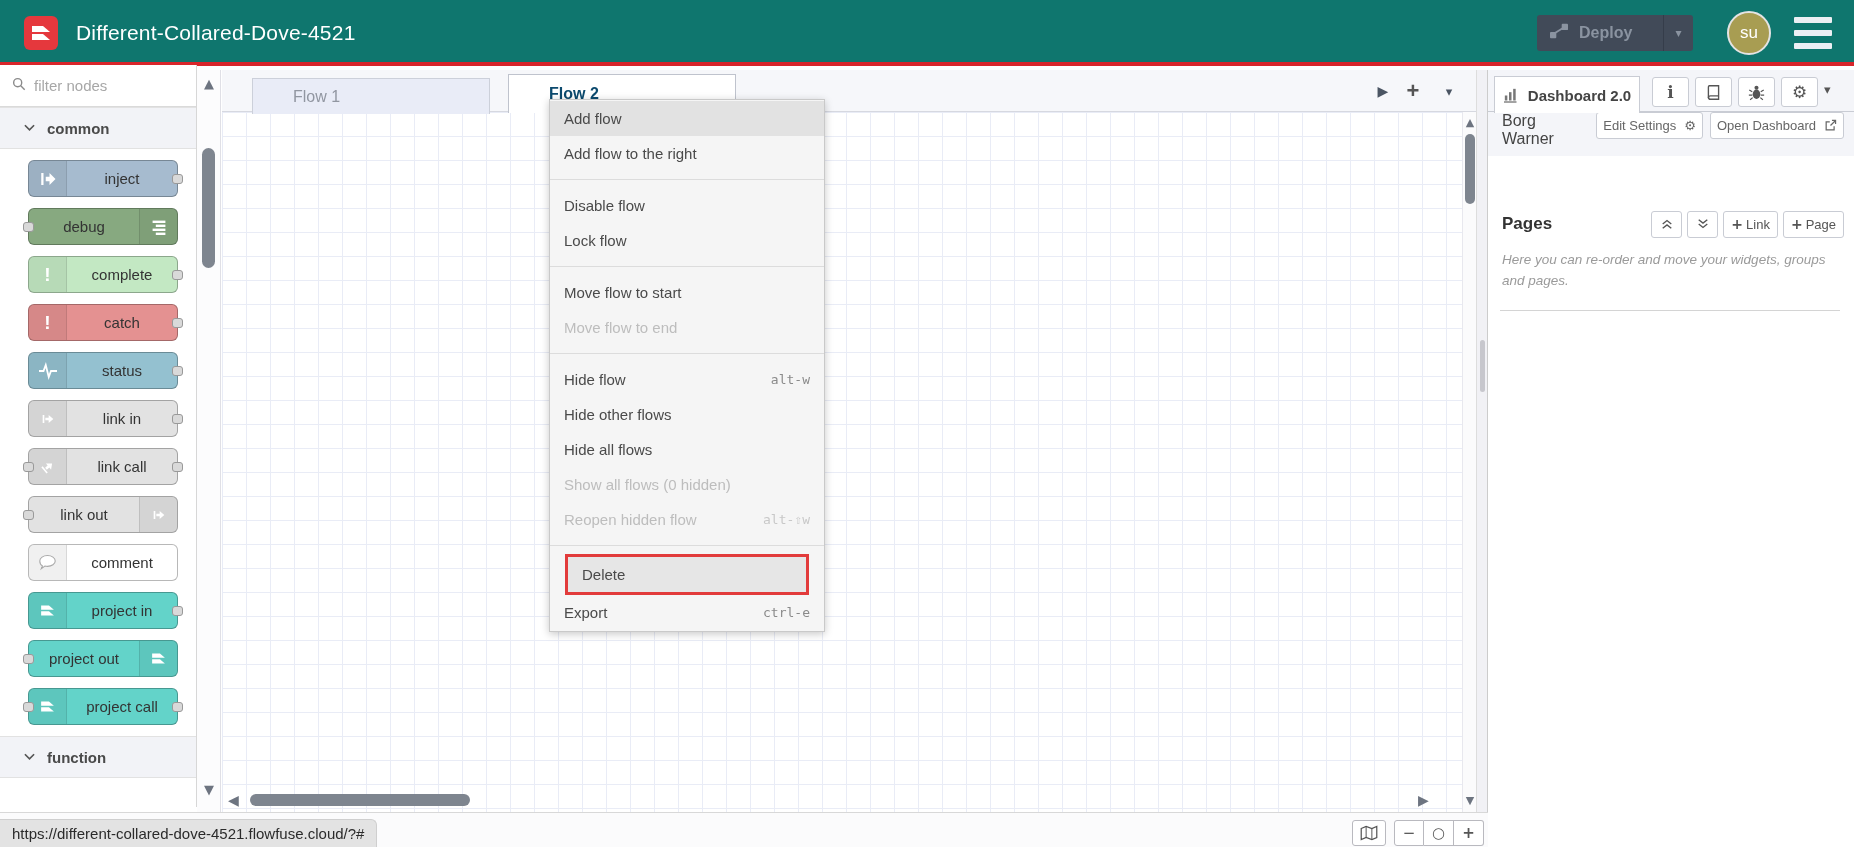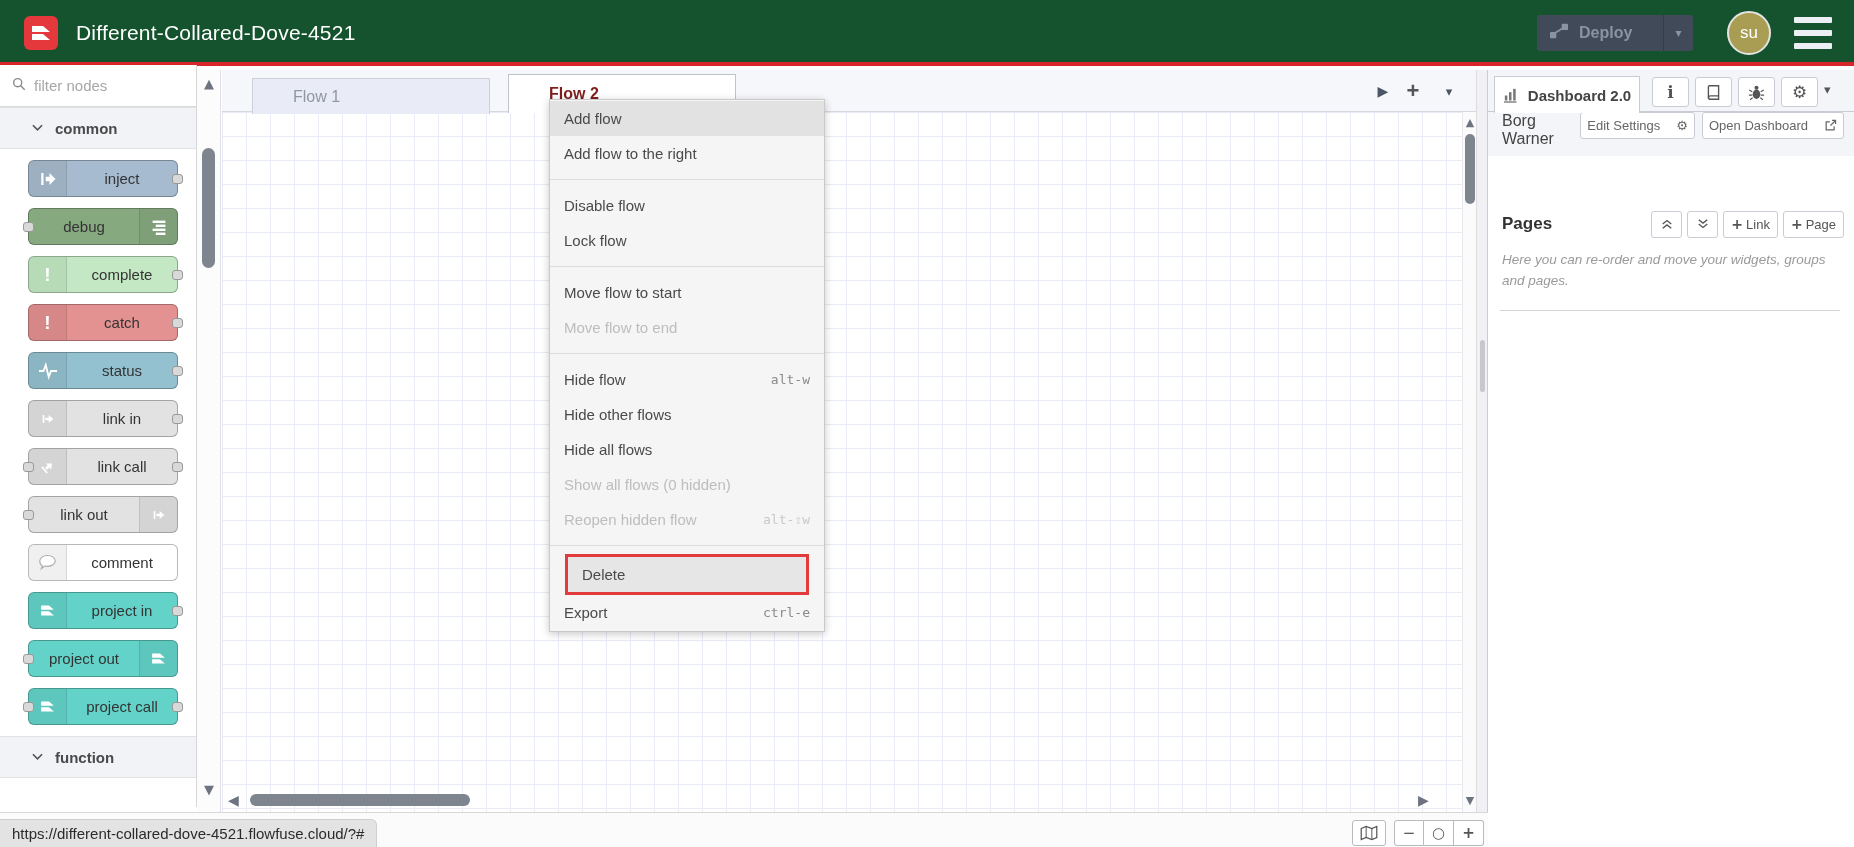--- a/index.html
+++ b/index.html
@@ -1,56 +1,56 @@
 <!DOCTYPE html>
 <html><head>
 <meta charset="utf-8">
 <style>
   * { margin:0; padding:0; box-sizing:border-box; }
   html,body { width:1854px; height:847px; overflow:hidden; }
   body { font-family:"Liberation Sans", sans-serif; background:#fff; position:relative; color:#444; }
   .glyph { font-family:"DejaVu Sans", sans-serif; }
 
   
-  #header { position:absolute; left:0; top:0; width:1854px; height:66px; background:#14532d; border-bottom:4px solid #d8252a; }
+  #header { position:absolute; left:0; top:0; width:1854px; height:66px; background:#0f766e; border-bottom:4px solid #d8252a; }
   #logo { position:absolute; left:24px; top:16px; width:34px; height:34px; background:#e5383d; border-radius:6px; display:flex; align-items:center; justify-content:center; }
   #app-title { position:absolute; left:76px; top:0; height:66px; display:flex; align-items:center; color:#fff; font-size:21px; font-weight:500; letter-spacing:.2px; }
   #deploy-btn { position:absolute; right:161px; top:15px; width:156px; height:36px; background:#414a58; border-radius:3px; display:flex; align-items:center; color:#8a93a0; font-size:16px; font-weight:bold; }
   #deploy-btn .dicon { margin:0 10px 0 12px; }
   #deploy-caret { margin-left:auto; width:30px; height:100%; border-left:1px solid #353d4a; display:flex; align-items:center; justify-content:center; font-size:12px; }
   #avatar { position:absolute; right:83px; top:11px; width:44px; height:44px; border-radius:50%; background:#a89d52; border:2px solid #e4e4e4; color:#fff; font-size:17px; display:flex; align-items:center; justify-content:center; }
   #hamburger { position:absolute; right:22px; top:17px; width:38px; height:32px; display:flex; flex-direction:column; justify-content:space-between; cursor:pointer; }
   #hamburger div { height:6px; background:#eceff3; border-radius:1px; }
 
   
   #palette { position:absolute; left:0; top:65px; width:197px; height:742px; background:#fff; border-right:1px solid #d7d7d7; overflow:hidden; }
   #filter-row { height:42px; border-bottom:1px solid #dadada; display:flex; align-items:center; padding-left:12px; }
   #filter-row .ph { color:#a7a7a7; font-size:15px; margin-left:8px; }
-  .cat-header { height:42px; background:#f2f3f7; border-bottom:1px solid #e2e2e2; border-top:1px solid #e2e2e2; display:flex; align-items:center; padding-left:32px; }
+  .cat-header { height:42px; background:#f2f3f7; border-bottom:1px solid #e2e2e2; border-top:1px solid #e2e2e2; display:flex; align-items:center; padding-left:24px; }
   .cat-header .cat-label { font-weight:bold; font-size:15px; color:#4a4a4a; margin-left:12px; }
   #palette-nodes { padding-top:11px; }
   .pal-node { position:relative; width:150px; height:37px; margin:0 0 11px 28px; border:1px solid rgba(0,0,0,.28); border-radius:6px; display:flex; align-items:stretch; cursor:grab; }
   .pn-icon { width:38px; flex:0 0 38px; background:rgba(0,0,0,.06); display:flex; align-items:center; justify-content:center; }
   .pn-icon.side-left { border-right:1px solid rgba(0,0,0,.10); border-radius:5px 0 0 5px; }
   .pn-icon.side-right { border-left:1px solid rgba(0,0,0,.10); border-radius:0 5px 5px 0; order:2; }
   .pn-label { flex:1; display:flex; align-items:center; justify-content:center; font-size:15px; color:#333; }
   .pn-excl { color:#fff; font-weight:bold; font-size:19px; }
   .pn-port { position:absolute; top:50%; margin-top:-5px; width:11px; height:10px; background:#d9d9d9; border:1px solid #999; border-radius:3px; }
   .pn-port.pl { left:-6px; } .pn-port.pr { right:-6px; }
   
   #pal-scroll { position:absolute; left:197px; top:70px; width:24px; height:742px; background:#fcfcfd; border-right:1px solid #e0e0e6; }
   #pal-scroll .tri { position:absolute; left:0; width:24px; text-align:center; color:#6d7480; font-size:13px; }
   #pal-thumb { position:absolute; left:5px; top:78px; width:13px; height:120px; background:#7e858f; border-radius:7px; }
 
   
   #canvas-wrap { position:absolute; left:222px; top:70px; width:1254px; height:742px; }
   #tabbar { position:absolute; left:0; top:0; width:100%; height:42px; background:#f6f7fa; border-bottom:1px solid #d6d8e0; }
   .flow-tab { position:absolute; font-size:16px; display:flex; align-items:center; padding-left:40px; }
   #tab-flow1 { left:30px; top:8px; width:238px; height:36px; background:#e9ecf7; border:1px solid #ccd0da; border-bottom:none; color:#9196a1; }
-  #tab-flow2 { left:286px; top:4px; width:228px; height:39px; background:#fff; border:1px solid #bfc3cd; border-bottom:none; color:#7f1d1d; font-weight:bold; z-index:2; }
+  #tab-flow2 { left:286px; top:4px; width:228px; height:39px; background:#fff; border:1px solid #bfc3cd; border-bottom:none; color:#0c4a6e; font-weight:bold; z-index:2; }
   .tb-btn { position:absolute; top:8px; width:26px; height:26px; display:flex; align-items:center; justify-content:center; color:#4b5563; cursor:pointer; }
   #tb-next { left:1148px; font-size:14px; }
   #tb-add { left:1178px; font-size:22px; font-weight:bold; color:#555; }
   #tb-list { left:1214px; font-size:13px; }
   #grid { position:absolute; left:0; top:42px; width:1240px; height:700px;
     background:
       linear-gradient(to right, #e9ecf6 1px, transparent 1px) 0 0/24px 24px,
       linear-gradient(to bottom, #e9ecf6 1px, transparent 1px) 0 0/24px 24px,
       #fff; }
   
@@ -77,21 +77,21 @@
   .menu-sep { border-top:1px solid #dcdcdc; margin:8px 0; }
 
   
   #sidebar { position:absolute; left:1488px; top:70px; width:366px; height:777px; background:#fff; }
   #sb-tabrow { position:absolute; left:0; top:0; width:100%; height:42px; background:#f4f5f9; border-bottom:1px solid #c9ccd4; }
   #sb-panel-tab { position:absolute; left:6px; top:6px; width:146px; height:37px; background:#fff; border:1px solid #c9ccd4; border-bottom:none; display:flex; align-items:center; justify-content:center; gap:8px; font-size:15px; font-weight:bold; color:#444; z-index:2; }
   .sb-iconbtn { position:absolute; top:7px; width:37px; height:30px; background:#fff; border:1px solid #c9ccd4; border-radius:3px; display:flex; align-items:center; justify-content:center; color:#555; cursor:pointer; }
   #sb-caret { position:absolute; top:12px; left:336px; color:#555; font-size:13px; cursor:pointer; }
   #sb-instance-row { position:absolute; left:0; top:42px; width:100%; height:44px; background:#f4f5f9; display:flex; align-items:flex-start; padding:0 10px 0 14px; }
   #instance-name { font-size:16px; color:#444; flex:1; }
-  .sb-smallbtn { height:27px; background:#fff; border:1px solid #c9ccd4; border-radius:3px; font-size:13px; color:#666; display:flex; align-items:center; gap:16px; padding:0 6px; margin-left:7px; cursor:pointer; white-space:nowrap; }
+  .sb-smallbtn { height:27px; background:#fff; border:1px solid #c9ccd4; border-radius:3px; font-size:13px; color:#666; display:flex; align-items:center; gap:8px; padding:0 6px; margin-left:7px; cursor:pointer; white-space:nowrap; }
   #sb-subtabs { position:absolute; left:0; top:86px; width:100%; height:45px; background:#f4f5f9; border-bottom:1px solid #c9ccd4; }
   .sb-subtab { position:absolute; top:8px; height:38px; display:flex; align-items:center; justify-content:center; font-size:16px; border:1px solid #c9ccd4; color:#6b7280; background:#e9ecf7; cursor:pointer; }
   .sb-subtab.active { background:#fff; border-bottom:none; font-weight:bold; color:#333; z-index:2; }
   #subtab-0 { left:6px; width:112px; }
   #subtab-1 { left:126px; width:108px; }
   #subtab-2 { left:242px; width:118px; }
   #sb-pages-row { position:absolute; left:0; top:131px; width:100%; height:46px; display:flex; align-items:center; padding:0 10px 0 14px; }
   #pages-title { font-size:17px; font-weight:bold; color:#333; flex:1; }
   .pg-btn { height:27px; min-width:31px; background:#fff; border:1px solid #c9ccd4; border-radius:3px; display:flex; align-items:center; justify-content:center; font-size:13px; color:#555; margin-left:5px; padding:0 7px; cursor:pointer; }
   .pg-btn b { margin-right:3px; font-size:14px; }

